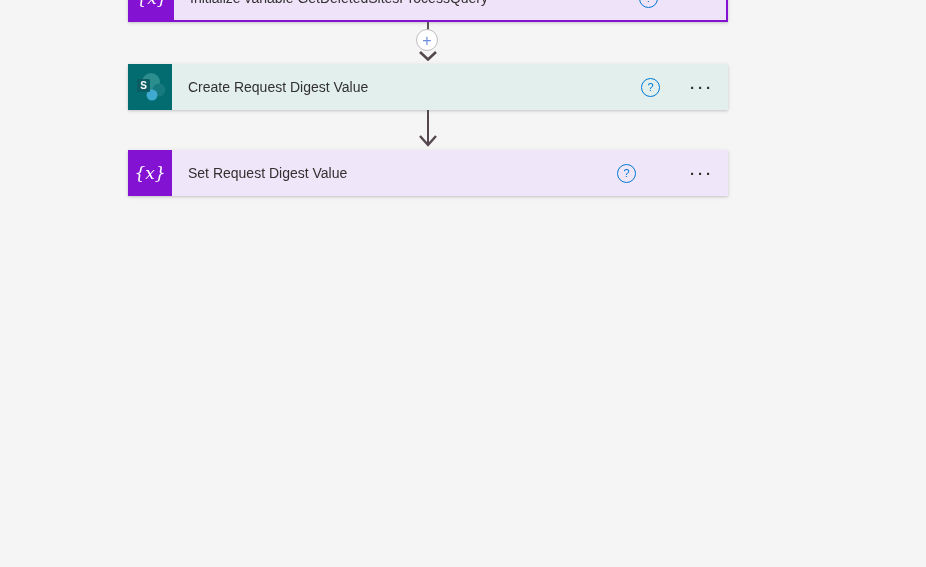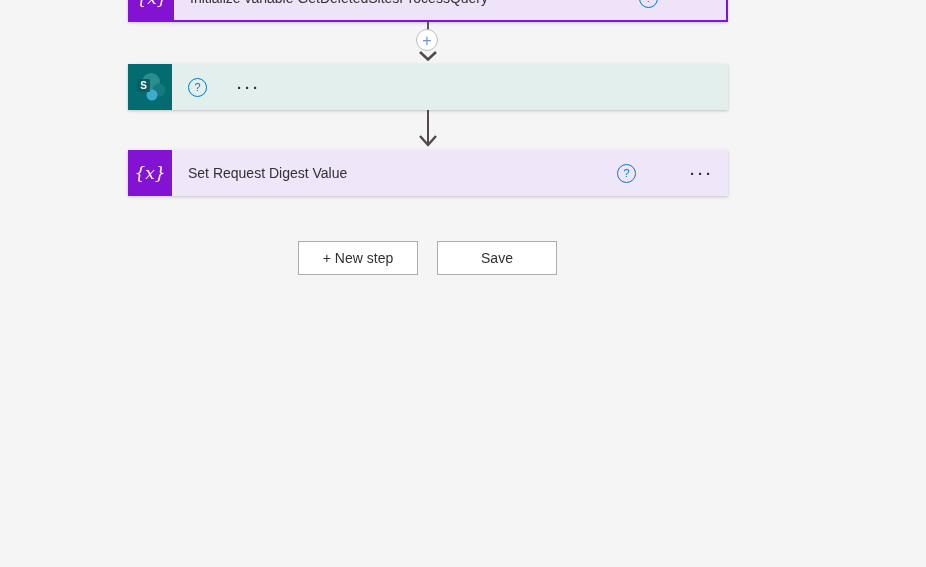--- a/index.html
+++ b/index.html
@@ -166,20 +166,21 @@
     <div class="card-icon icon-sharepoint">
       <svg width="44" height="44" viewBox="0 0 44 44">
         <circle cx="23" cy="17" r="9" fill="#2c8d8f"></circle>
         <circle cx="31" cy="25" r="6.5" fill="#15797e"></circle>
         <circle cx="24" cy="30" r="5.5" fill="#3fa9cf"></circle>
         <rect x="9" y="14" width="13" height="13" rx="1.5" fill="#0b5d63"></rect>
         <text x="15.5" y="24" fill="#ffffff" font-size="10" font-weight="bold" text-anchor="middle" font-family="Liberation Sans, sans-serif">S</text>
       </svg>
     </div>
     <div class="card-body">
+      <span class="card-title">Create Request Digest Value</span>
       <button class="help-btn">?</button>
       <button class="menu-btn">···</button>
     </div>
   </div>
 
   <svg class="arrow-svg" width="20" height="38">
     <line x1="10" y1="0" x2="10" y2="33" stroke="#55474e" stroke-width="2"></line>
     <path d="M2 26 L10 35 L18 26" stroke="#55474e" stroke-width="2.4" fill="none"></path>
   </svg>
 
@@ -187,16 +188,14 @@
     <div class="card-icon icon-variable">
       <span class="vx-glyph">{x}</span>
     </div>
     <div class="card-body">
       <span class="card-title">Set Request Digest Value</span>
       <button class="help-btn">?</button>
       <button class="menu-btn">···</button>
     </div>
   </div>
 
-  <button class="footer-btn new-step-btn">+ New step</button>
-  <button class="footer-btn save-btn">Save</button>
 
 </div>
 
 </body></html>

